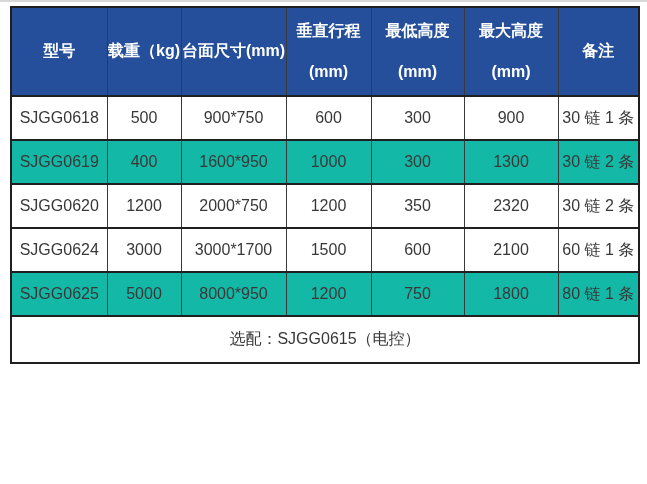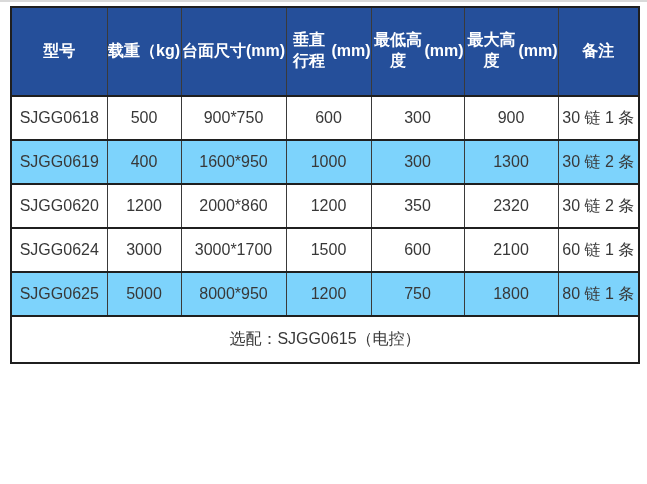--- a/index.html
+++ b/index.html
@@ -45,35 +45,35 @@
   }
   thead th {
     background: #254f9a;
     color: #ffffff;
     font-weight: bold;
     font-size: 16px;
     height: 87px;
   }
   thead th .hdr-double {
     display: flex;
-    flex-direction: row;
+    flex-direction: column;
     justify-content: space-between;
     align-items: center;
     height: 60px;
     padding: 13px 0 14px 0;
   }
   tbody td {
     height: 42px;
     font-size: 16px;
     color: #383838;
     background: #ffffff;
     margin-left: 11px;
   }
   tbody tr.alt td {
-    background: #7dd3fc;
+    background: #14b8a6;
   }
   tfoot td {
     height: 45px;
     font-size: 16px;
     color: #383838;
     background: #ffffff;
   }
 </style>
 </head>
 <body>
@@ -132,21 +132,21 @@
         <td>400</td>
         <td>1600*950</td>
         <td>1000</td>
         <td>300</td>
         <td>1300</td>
         <td>30 链 2 条</td>
       </tr>
       <tr>
         <td>SJGG0620</td>
         <td>1200</td>
-        <td>2000*860</td>
+        <td>2000*750</td>
         <td>1200</td>
         <td>350</td>
         <td>2320</td>
         <td>30 链 2 条</td>
       </tr>
       <tr>
         <td>SJGG0624</td>
         <td>3000</td>
         <td>3000*1700</td>
         <td>1500</td>

